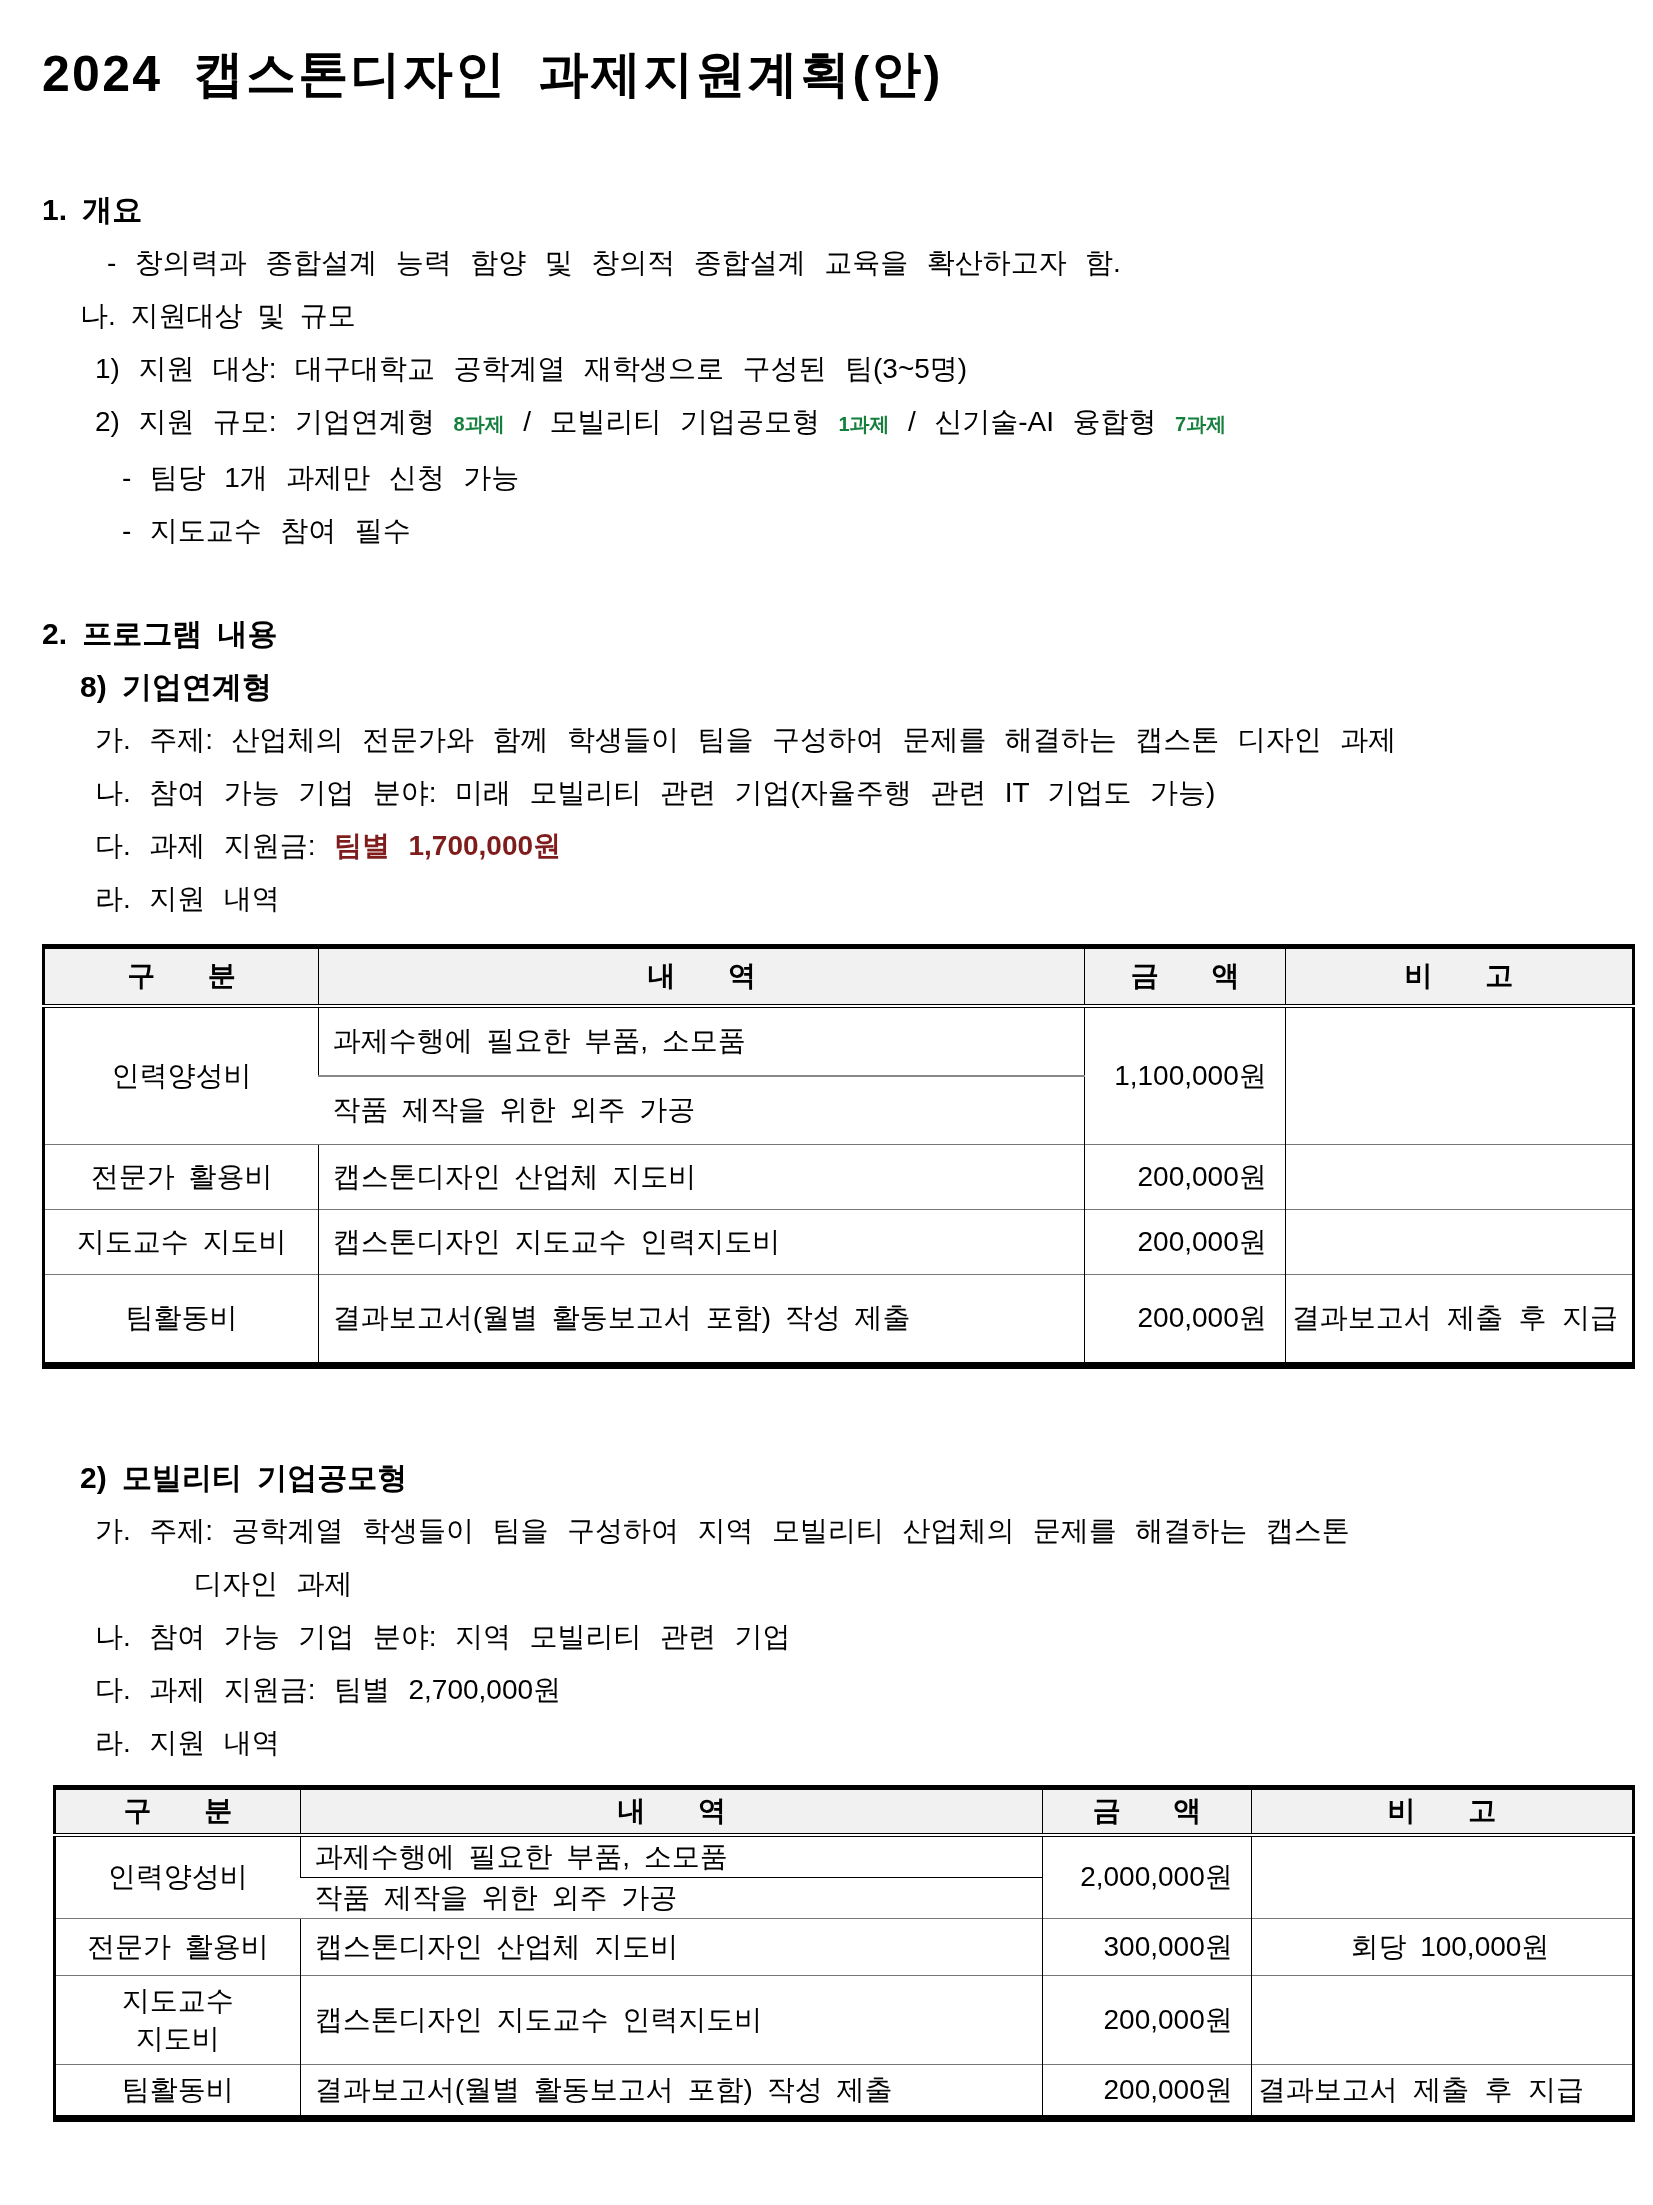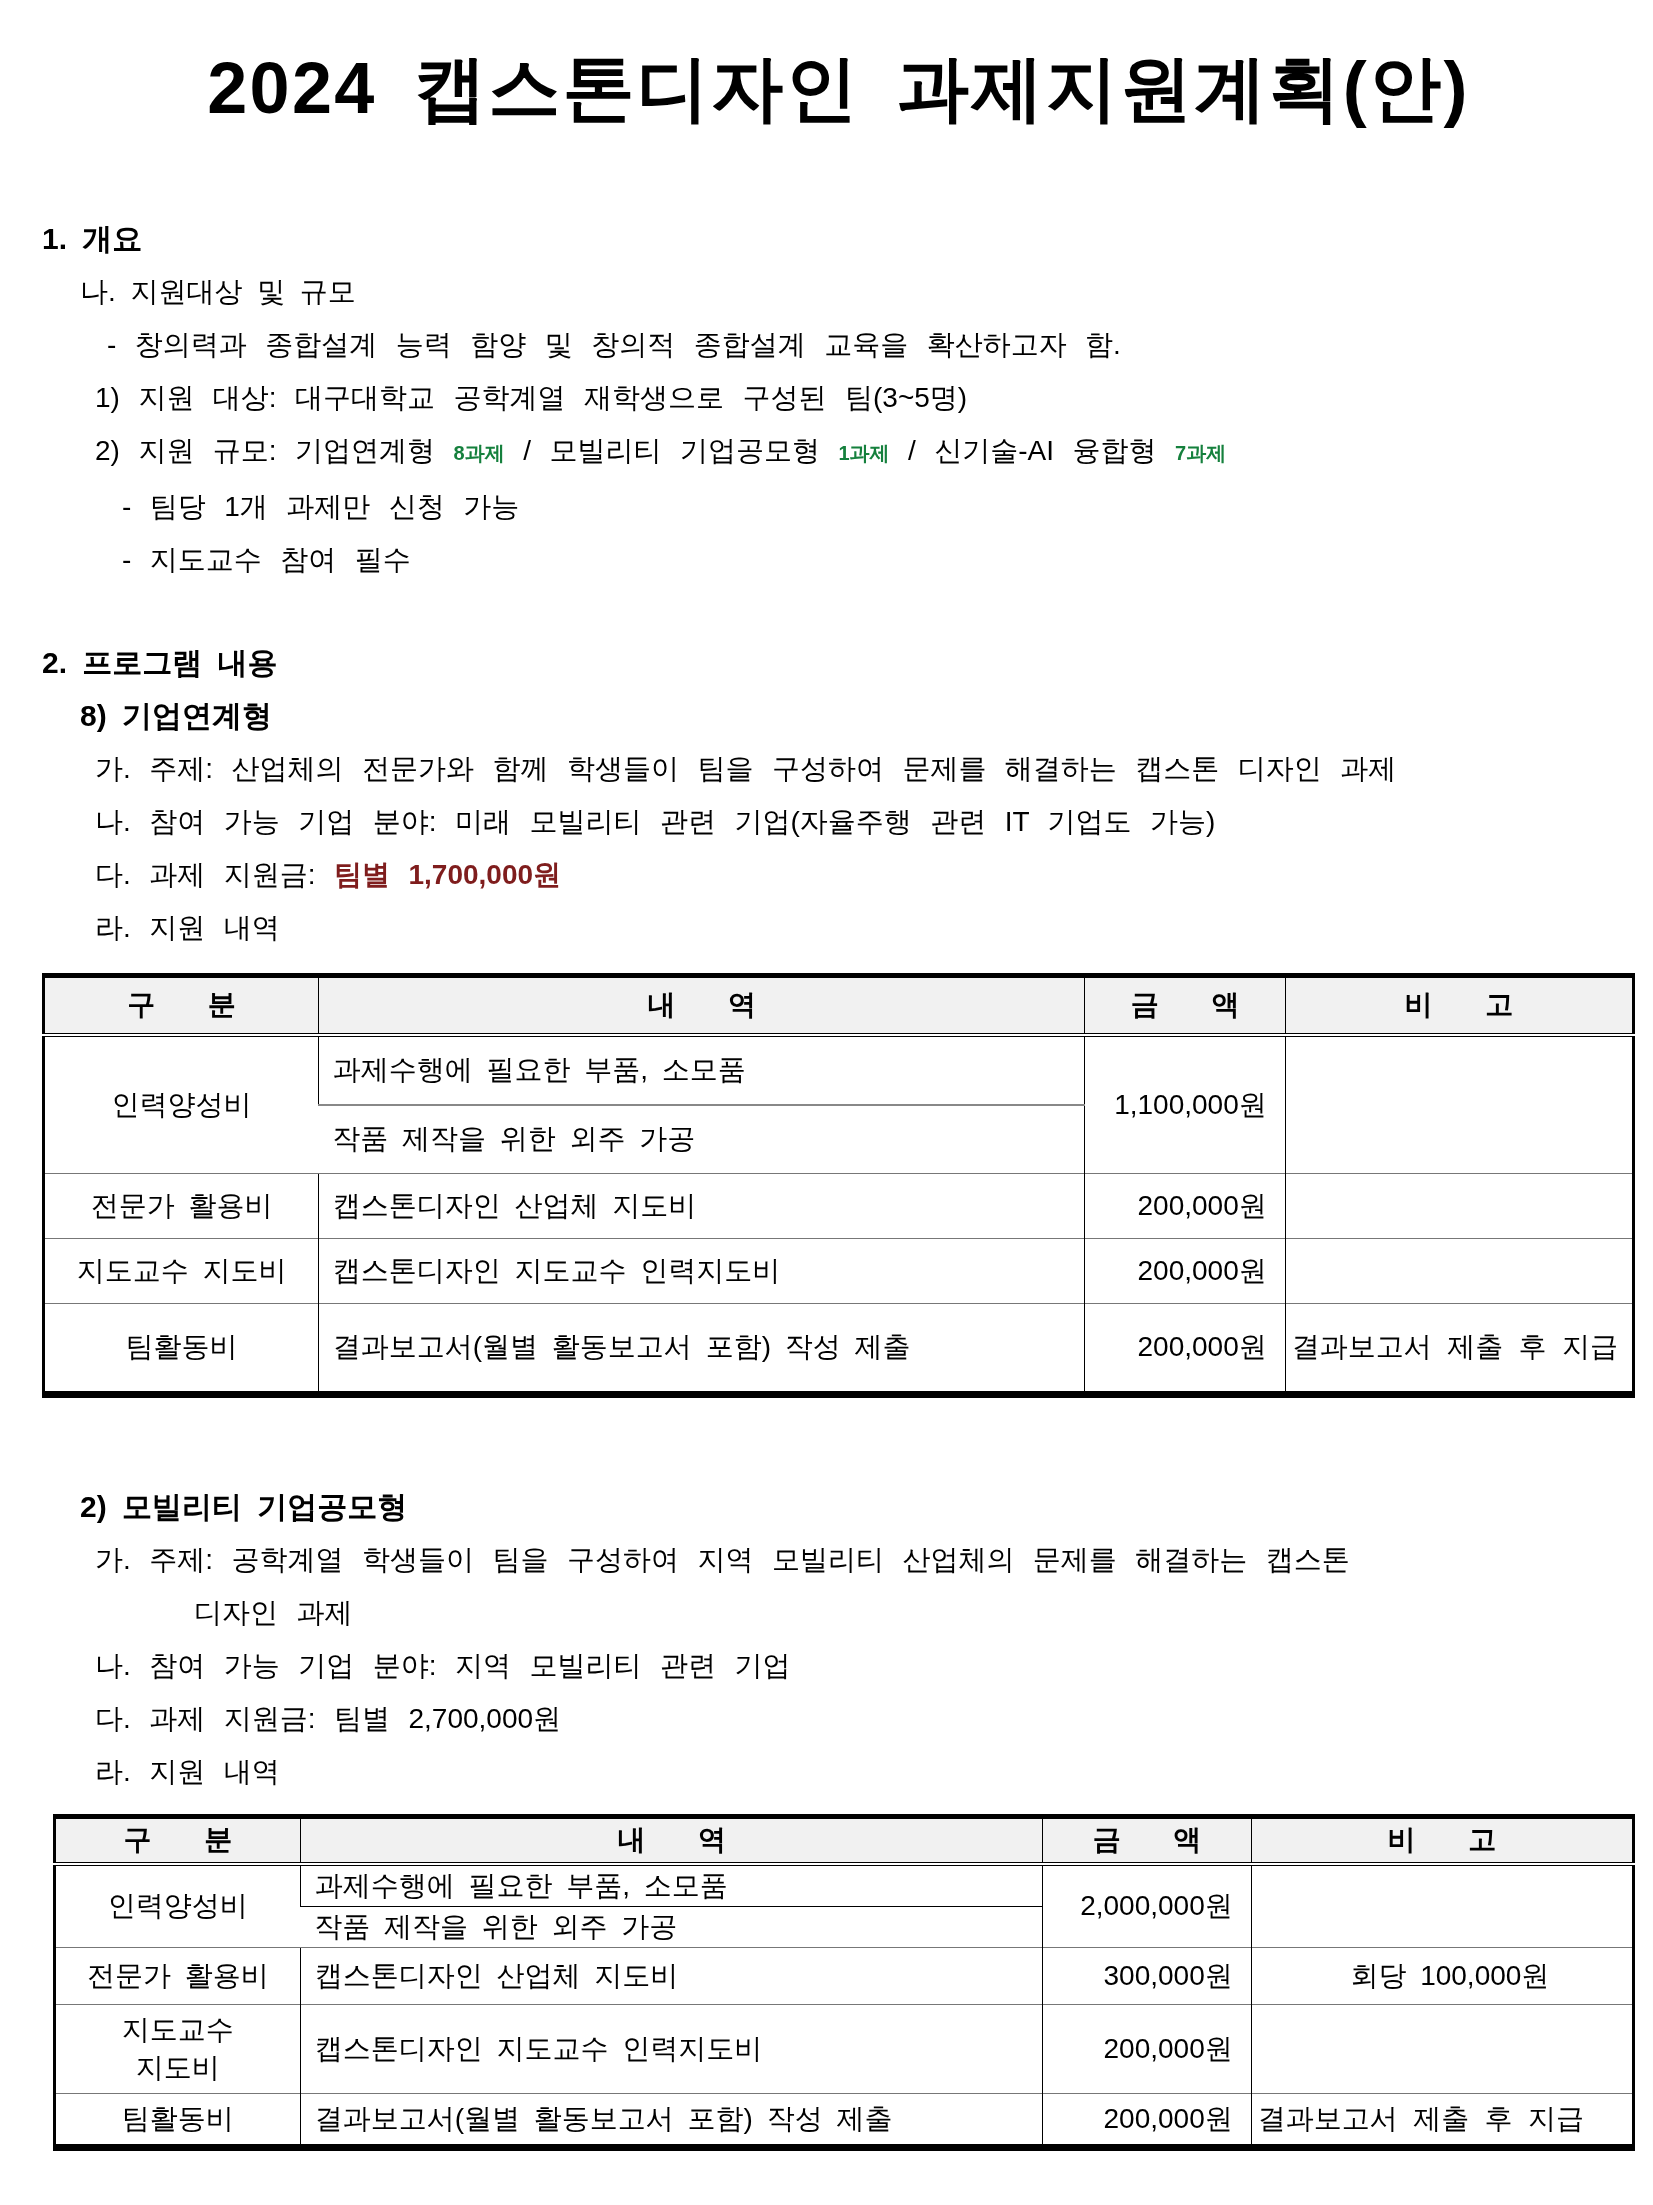--- a/index.html
+++ b/index.html
@@ -5,22 +5,22 @@
   html,body{margin:0;padding:0;background:#ffffff;}
   body{
     width:1653px;height:2205px;
     font-family:"Liberation Sans","DejaVu Sans",sans-serif;
     color:#000;overflow:hidden;
   }
   .page{padding:0 18px 0 42px;}
   
   .doc-title{
     margin-top:41px;
-    text-align:center;
-    font-size:72px;font-weight:800;
+    text-align:left;
+    font-size:50px;font-weight:800;
     letter-spacing:2.3px;word-spacing:15px;
     white-space:nowrap;
   }
   
   .line{font-size:28px;line-height:53px;white-space:nowrap;word-spacing:6.9px;}
   .wide{word-spacing:10.7px;}
   .h-num{font-weight:700;font-size:30px;}
   .ind1{padding-left:38px;}   
   .ind2{padding-left:65px;}   
   .ind3{padding-left:53px;}   
@@ -60,22 +60,22 @@
   .sub2-head{margin-top:82px;}
 </style>
 </head>
 <body>
 
 <div class="page">
 
   <div class="doc-title">2024 캡스톤디자인 과제지원계획(안)</div>
 
   <div class="line h-num" style="margin-top:75px;">1. 개요</div>
+  <div class="line ind2 wide">- 창의력과 종합설계 능력 함양 및 창의적 종합설계 교육을 확산하고자 함.</div>
   <div class="line ind1">나. 지원대상 및 규모</div>
-  <div class="line ind2 wide">- 창의력과 종합설계 능력 함양 및 창의적 종합설계 교육을 확산하고자 함.</div>
   <div class="line ind3 wide">1) 지원 대상: 대구대학교 공학계열 재학생으로 구성된 팀(3~5명)</div>
   <div class="line ind3 wide">
     <span>2) 지원 규모: 기업연계형 </span><span class="red">8과제</span><span> / 모빌리티 기업공모형 </span><span class="red">1과제</span><span> / 신기술-AI 융합형 </span><span class="red">7과제</span>
   </div>
   <div class="line ind4 wide">- 팀당 1개 과제만 신청 가능</div>
   <div class="line ind4 wide">- 지도교수 참여 필수</div>
 
   <div class="line h-num sec-program">2. 프로그램 내용</div>
   <div class="line h-num ind1">8) 기업연계형</div>
   <div class="line ind3 wide">가. 주제: 산업체의 전문가와 함께 학생들이 팀을 구성하여 문제를 해결하는 캡스톤 디자인 과제</div>

